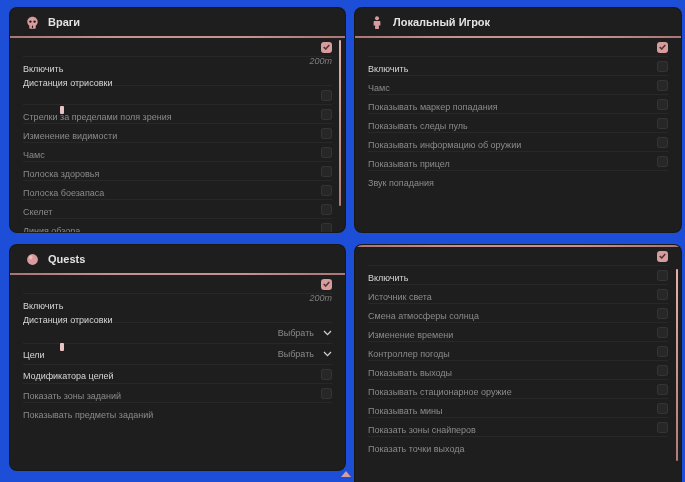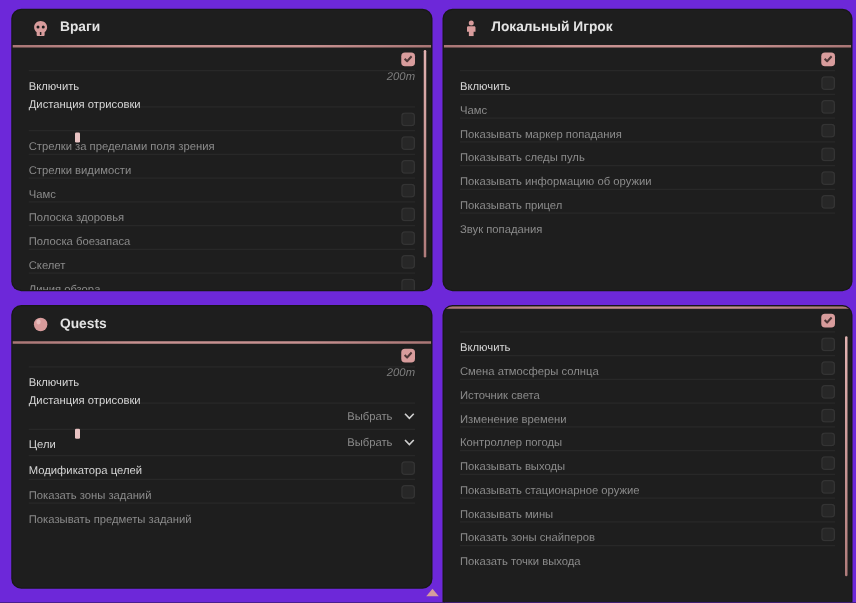--- a/index.html
+++ b/index.html
@@ -2,21 +2,21 @@
 <html><head>
 <meta charset="utf-8">
 <style>
   * { margin:0; padding:0; box-sizing:border-box; }
   html,body { width:685px; height:482px; }
   body {
     background:#101010;
     font-family:"Liberation Sans", sans-serif;
     overflow:hidden; position:relative;
   }
-  .stage { position:absolute; inset:0; background:#6d28d9; overflow:hidden; }
+  .stage { position:absolute; inset:0; background:#1d4ed8; overflow:hidden; }
 
   .panel {
     position:absolute; background:#1e1e1e; border-radius:7px; overflow:hidden;
     box-shadow:0 0 0 1px #181818;
   }
   #panel-enemies      { left:10px;  top:8px;   width:335px; height:224px; }
   #panel-local-player { left:355px; top:8px;   width:326px; height:224px; }
   #panel-quests       { left:10px;  top:245px; width:335px; height:225px;text-align:right; }
   #panel-world        { left:355px; top:245px; width:326px; height:240px;
                         border-bottom-left-radius:0; border-bottom-right-radius:0; }
@@ -102,21 +102,21 @@
             <span class="slider-thumb"></span>
           </div>
         </div>
       </div>
 
       <div class="row cb">
         <span class="lbl">Стрелки за пределами поля зрения</span>
         <span class="cbox"></span>
       </div>
       <div class="row cb">
-        <span class="lbl">Стрелки видимости</span>
+        <span class="lbl">Изменение видимости</span>
         <span class="cbox"></span>
       </div>
       <div class="row cb">
         <span class="lbl">Чамс</span>
         <span class="cbox"></span>
       </div>
       <div class="row cb">
         <span class="lbl">Полоска здоровья</span>
         <span class="cbox"></span>
       </div>
@@ -257,25 +257,25 @@
     <div class="panel-body">
       <div class="row cb">
         <span class="lbl active">Включить</span>
         <span class="cbox checked">
             <svg width="7" height="6" viewBox="0 0 7 6">
               <polyline points="0.7,3 2.7,5 6.3,1" fill="none" stroke="#4f3737" stroke-width="1.6"></polyline>
             </svg>
           </span>
       </div>
       <div class="row cb">
+        <span class="lbl">Источник света</span>
+        <span class="cbox"></span>
+      </div>
+      <div class="row cb">
         <span class="lbl">Смена атмосферы солнца</span>
-        <span class="cbox"></span>
-      </div>
-      <div class="row cb">
-        <span class="lbl">Источник света</span>
         <span class="cbox"></span>
       </div>
       <div class="row cb">
         <span class="lbl">Изменение времени</span>
         <span class="cbox"></span>
       </div>
       <div class="row cb">
         <span class="lbl">Контроллер погоды</span>
         <span class="cbox"></span>
       </div>

